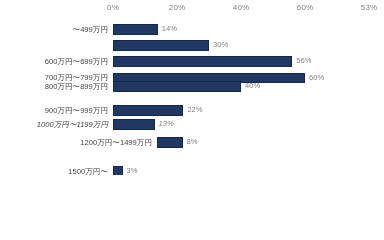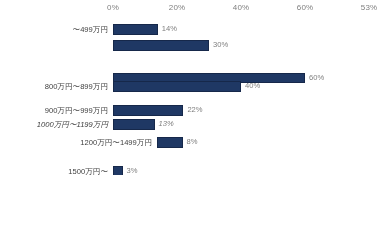--- a/index.html
+++ b/index.html
@@ -111,21 +111,29 @@
           <div class="bar" style="width: 44.8px; background: rgb(31, 56, 100); border-color: rgb(22, 40, 74);"></div>
           <div class="bar-value" style="left: 48.8px; color: rgb(128, 128, 128);">14%</div>
         </div>
       </div>
       <div class="row" style="top: 19.8px;">
         <div class="bar-wrap">
           <div class="bar" style="width: 96px; background: rgb(31, 56, 100); border-color: rgb(22, 40, 74);"></div>
           <div class="bar-value" style="left: 100px; color: rgb(128, 128, 128);">30%</div>
         </div>
       </div>
+      <div class="row" style="top: 36px;">
+        <div class="cat-label">600万円〜699万円</div>
+        <div class="bar-wrap">
+          <div class="bar" style="width: 179.2px; background: rgb(31, 56, 100); border-color: rgb(22, 40, 74);"></div>
+          <div class="bar-value" style="left: 183.2px; color: rgb(128, 128, 128);">56%</div>
+        </div>
+      </div>
       <div class="row" style="top: 52.2px;">
+        <div class="cat-label">700万円〜799万円</div>
         <div class="bar-wrap">
           <div class="bar" style="width: 192px; background: rgb(31, 56, 100); border-color: rgb(22, 40, 74);"></div>
           <div class="bar-value" style="left: 196px; color: rgb(128, 128, 128);">60%</div>
         </div>
       </div>
       <div class="row" style="top: 61px;">
         <div class="cat-label">800万円〜899万円</div>
         <div class="bar-wrap">
           <div class="bar" style="width: 128px; background: rgb(31, 56, 100); border-color: rgb(22, 40, 74);"></div>
           <div class="bar-value" style="left: 132px; color: rgb(128, 128, 128);">40%</div>

